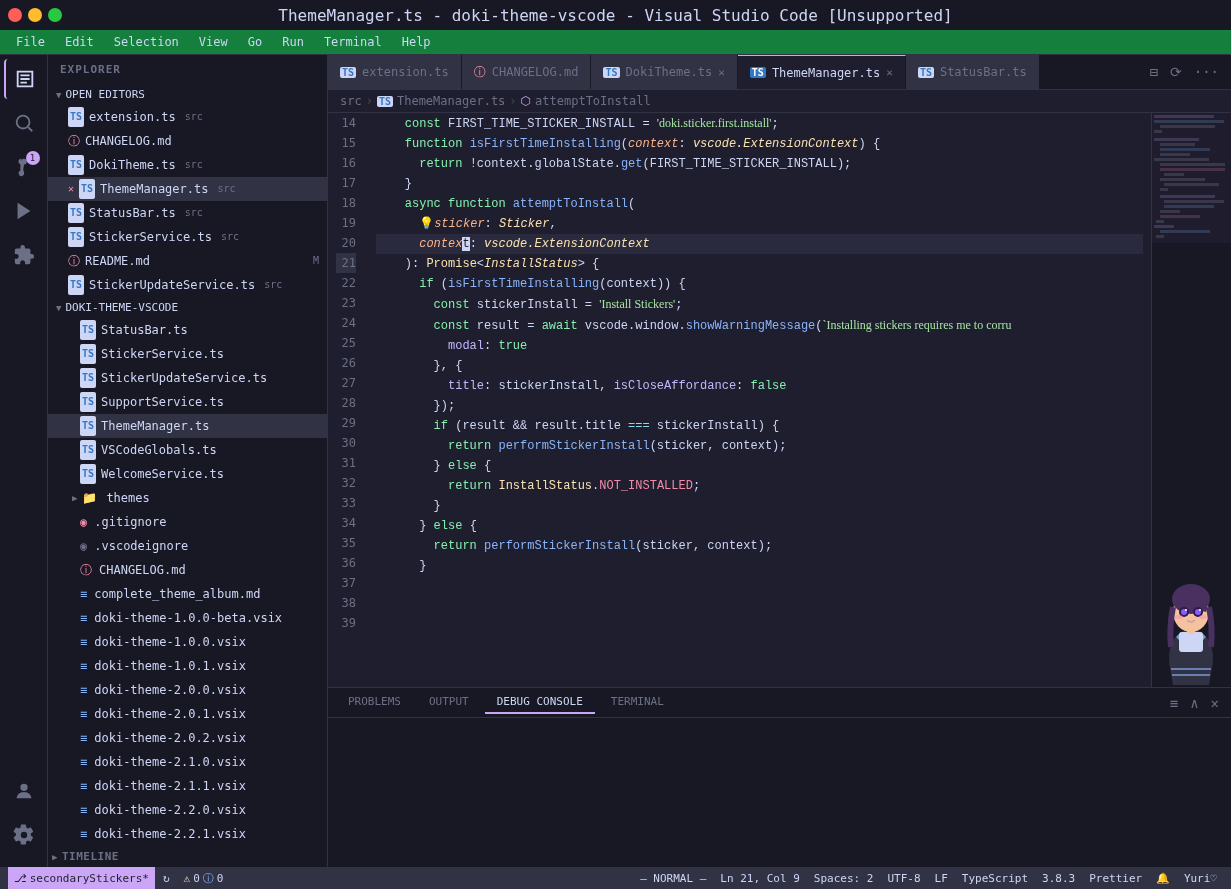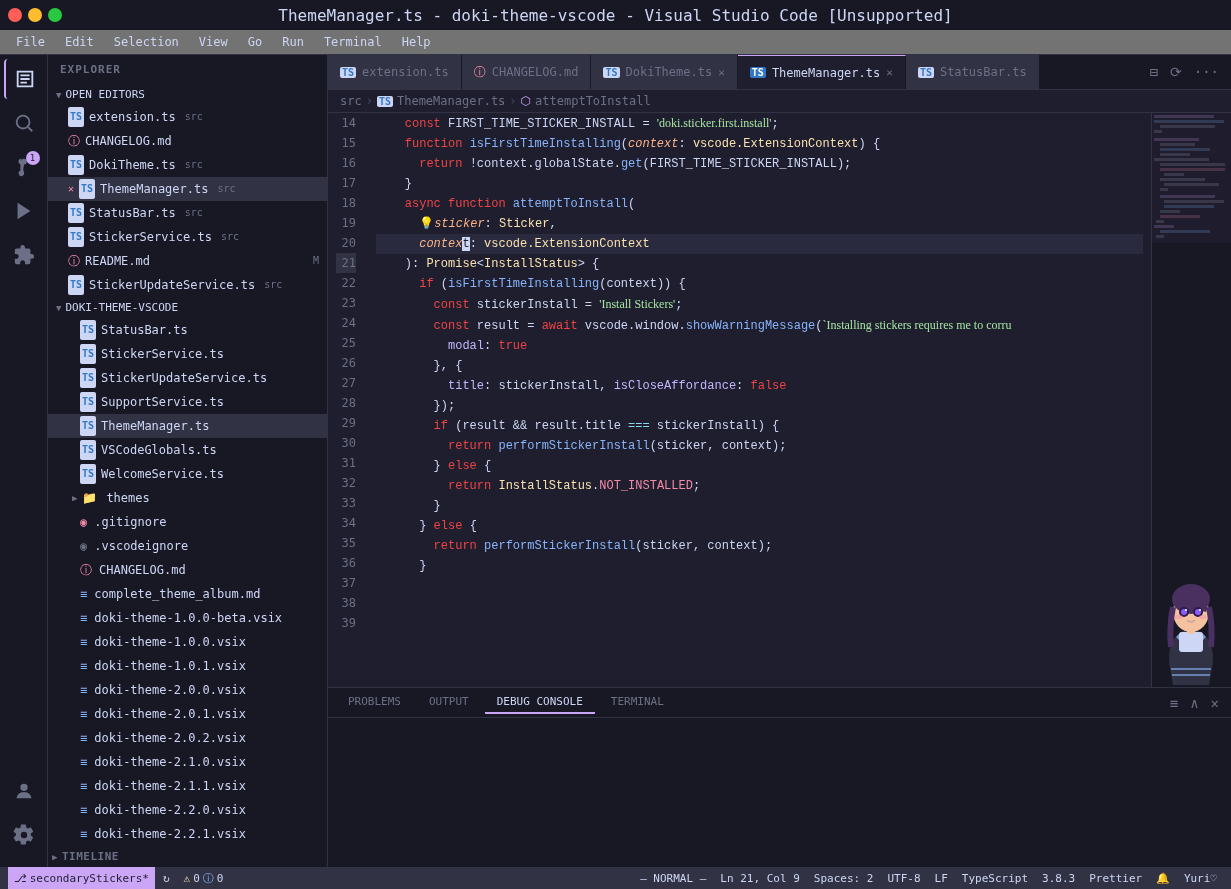--- a/index.html
+++ b/index.html
@@ -42,21 +42,21 @@
     .tb-close { background: #ff5f57; }
     .tb-min { background: #febc2e; }
     .tb-max { background: #28c840; }
     .title-text {
       color: #cdd6f4;
       font-size: 16px;
     }
 
     
     .menu-bar {
-      background: #737373;
+      background: #15803d;
       height: 25px;
       display: flex;
       align-items: center;
       padding: 0 8px;
       gap: 4px;
       flex-shrink: 0;
       border-bottom: 1px solid #313244;
     }
     .menu-item {
       padding: 2px 8px;
@@ -259,25 +259,25 @@
       line-height: 20px;
       font-family: Consolas, 'Courier New', monospace;
     }
     .code-line {
       white-space: pre;
       line-height: 20px;
     }
     .code-line.cursor-line { background: #2a2a3e; }
 
     
-    .kw { color: #ef4444; } 
+    .kw { color: #86efac; } 
     .fn { color: #89b4fa; } 
     .str { color: #a6e3a1; font-family: Liberation Serif, serif; } 
     .ty { color: #f9e2af; } 
-    .it { }
+    .it { font-style: italic; }
     .prop { color: #c4b5fd; }
     .param { color: #fab387; font-style: italic; }
 
     
     .minimap {
       width: 80px;
       background: #181825;
       flex-shrink: 0;
       border-left: 1px solid #313244;
       overflow: hidden;

